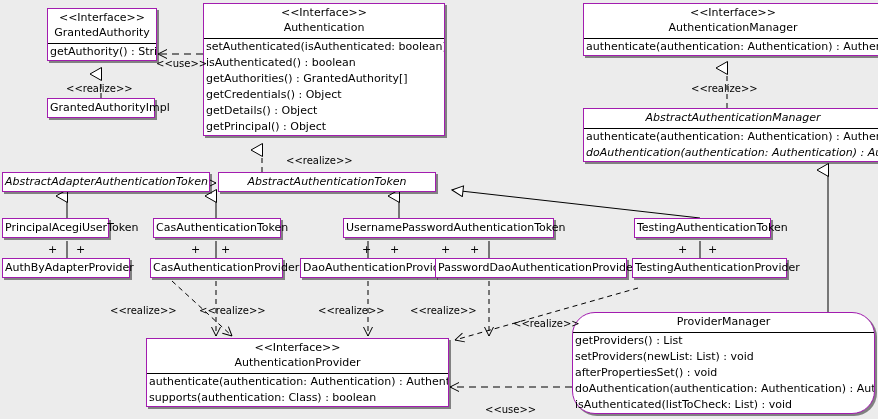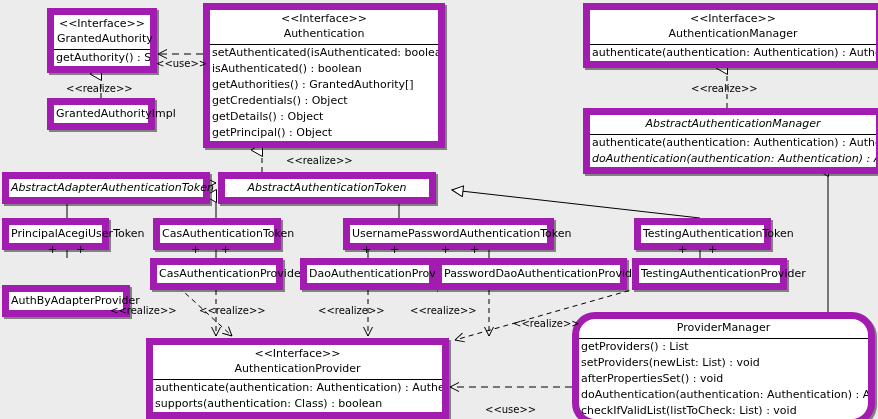--- a/index.html
+++ b/index.html
@@ -25,21 +25,21 @@
   svg.wires {
     position: absolute;
     left: 0; top: 0;
     width: 878px;
     height: 419px;
     pointer-events: none;
   }
   .uml-class {
     position: absolute;
     background: #ffffff;
-    border: 7px solid #a21caf;
+    border: 1px solid #a21caf;
     box-sizing: border-box;
     box-shadow: 2px 2px 0 rgba(0,0,0,0.45);
     z-index: 5;
   }
   .cls-header {
     text-align: center;
     padding: 1px 3px 2px 3px;
     box-sizing: border-box;
   }
   .stereo {
@@ -233,21 +233,21 @@
   </div>
 
   <div class="uml-class" style="left:343px; top:218px; width:211px;">
     <span class="plain-name center">UsernamePasswordAuthenticationToken</span>
   </div>
 
   <div class="uml-class" style="left:634px; top:218px; width:137px;">
     <span class="plain-name center">TestingAuthenticationToken</span>
   </div>
 
-  <div class="uml-class" style="left:2px; top:258px; width:128px;margin-top:27px;">
+  <div class="uml-class" style="left:2px; top:258px; width:128px;">
     <span class="plain-name center">AuthByAdapterProvider</span>
   </div>
 
   <div class="uml-class" style="left:150px; top:258px; width:133px;">
     <span class="plain-name center">CasAuthenticationProvider</span>
   </div>
 
   <div class="uml-class" style="left:300px; top:258px; width:136px;">
     <span class="plain-name center">DaoAuthenticationProvider</span>
   </div>
@@ -273,21 +273,21 @@
 
   <div class="uml-class" style="left:572px; top:312px; width:303px;border-radius:23px;">
     <div class="cls-header">
       <span class="cname">ProviderManager</span>
     </div>
     <div class="cls-body">
       <span class="member">getProviders() : List</span>
       <span class="member">setProviders(newList: List) : void</span>
       <span class="member">afterPropertiesSet() : void</span>
       <span class="member">doAuthentication(authentication: Authentication) : Authentication</span>
-      <span class="member">checkIfValidList(listToCheck: List) : void</span>
+      <span class="member">isAuthenticated(listToCheck: List) : void</span>
     </div>
   </div>
 
   <span class="edge-label" style="left:156px; top:58px;">&lt;&lt;use&gt;&gt;</span>
 
   <span class="edge-label" style="left:66px; top:83px;">&lt;&lt;realize&gt;&gt;</span>
 
   <span class="edge-label" style="left:286px; top:155px;">&lt;&lt;realize&gt;&gt;</span>
 
   <span class="edge-label" style="left:691px; top:83px;">&lt;&lt;realize&gt;&gt;</span>

